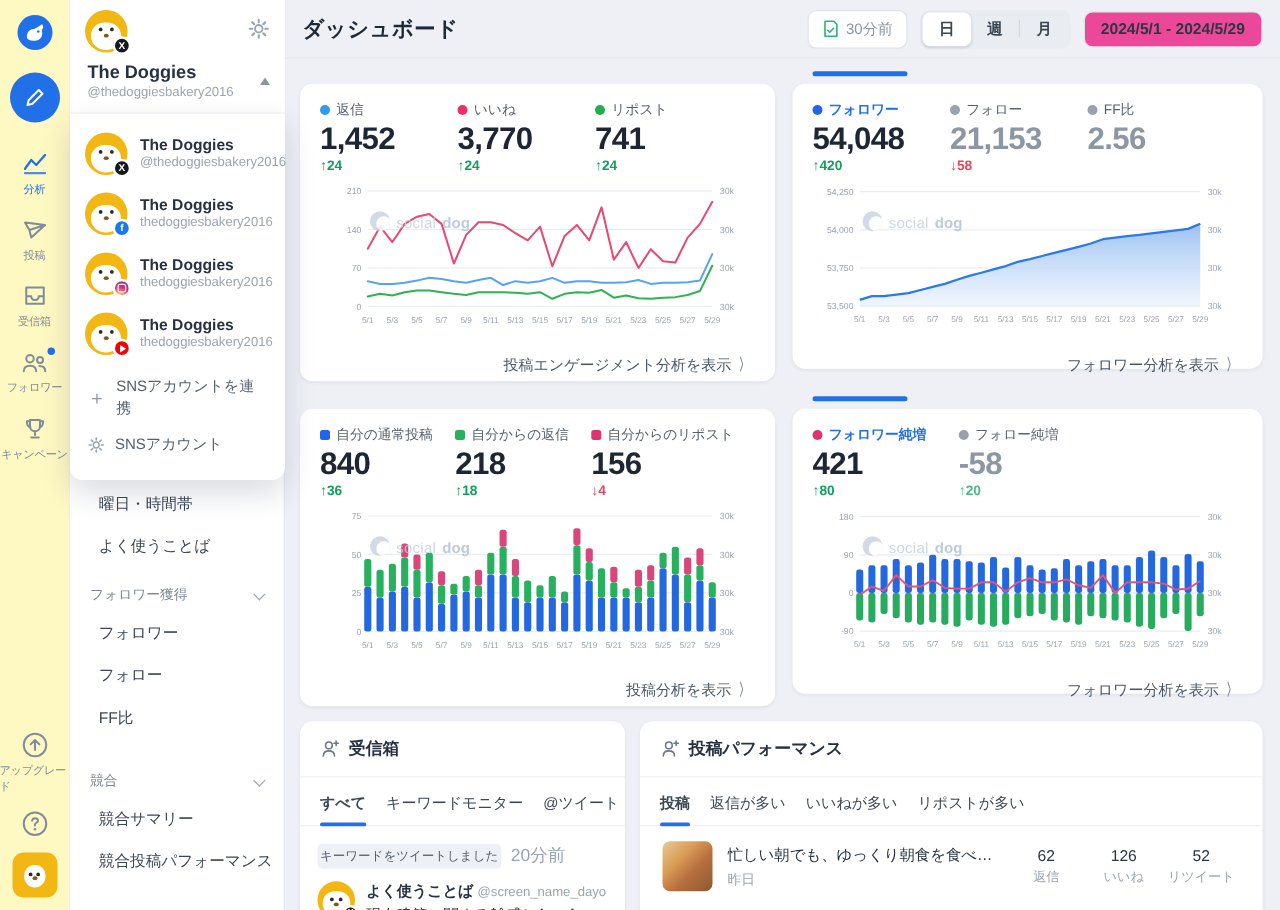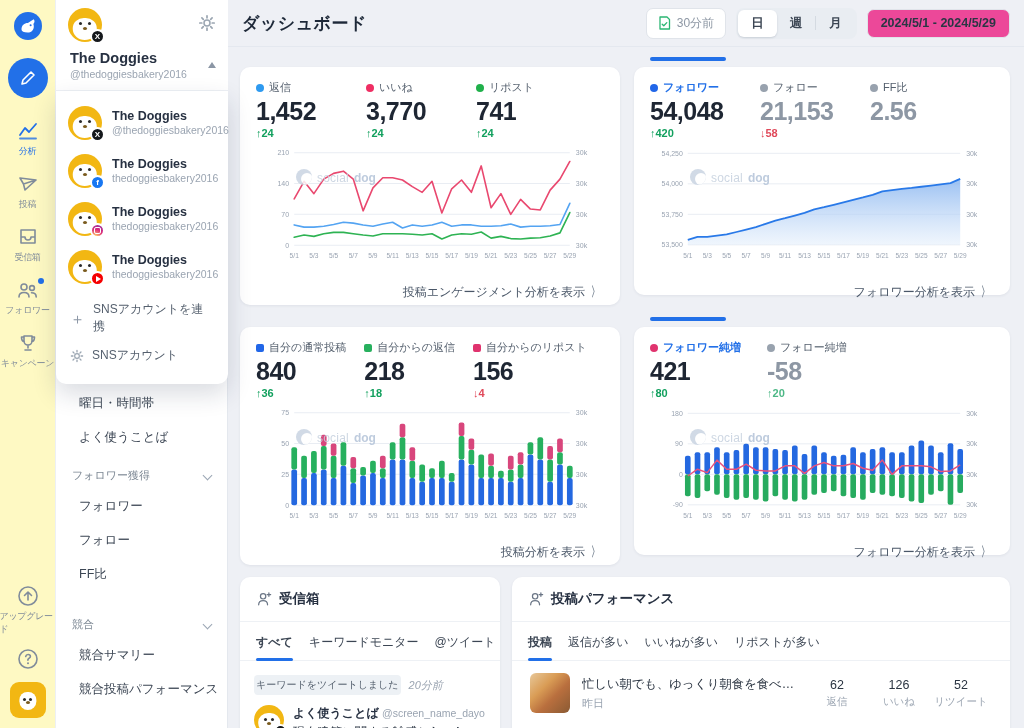--- a/index.html
+++ b/index.html
@@ -97,21 +97,21 @@
   .bottom{display:flex;gap:12px;margin-top:12px;align-items:flex-start;}
   .bcard{background:#fff;border-radius:10px;box-shadow:0 1px 3px rgba(25,39,70,.07);}
   .bcard .bhead{display:flex;align-items:center;gap:7px;padding:13px 16px;border-bottom:1px solid #eef1f5;font-size:13.5px;font-weight:bold;color:#273142;}
   .btabs{display:flex;gap:16px;padding:12px 16px 0 16px;border-bottom:1px solid #eef1f5;}
   .btab{font-size:12px;color:#3c4654;padding-bottom:9px;cursor:pointer;position:relative;white-space:nowrap;}
   .btab.on{font-weight:bold;}
   .btab.on:after{content:"";position:absolute;left:0;right:0;bottom:-1px;height:3px;border-radius:2px;background:#2270e8;}
   .inbox{width:260px;height:300px;overflow:hidden;}
   .chiprow{display:flex;align-items:center;gap:8px;padding:14px 14px 8px 14px;}
   .chip{background:#edf1f5;border-radius:4px;padding:3px 2px;font-size:10px;color:#55606e;white-space:nowrap;}
-  .chiptime{font-size:11px;color:#9aa4b1;font-style:italic;}
+  .chiptime{font-size:14px;color:#9aa4b1;}
   .tweet{display:flex;gap:9px;padding:2px 14px;}
   .tweet .tw-ava{width:30px;height:30px;}
   .tweet .twname{font-size:12px;font-weight:bold;color:#273142;}
   .tweet .twhandle{font-size:10.5px;color:#9aa4b1;font-weight:normal;}
   .tweet .twbody{font-size:12.3px;color:#323c49;line-height:1.5;margin-top:1px;}
   .perf{flex:1;height:300px;overflow:hidden;}
   .prow{display:flex;align-items:center;gap:12px;padding:12px 18px;}
   .pthumb{width:40px;height:40px;border-radius:6px;flex-shrink:0;}
   .pthumb.photo{background:linear-gradient(135deg,#e8c89a 0%,#d99c55 35%,#b96f3e 60%,#8a5a33 100%);}
   .pmain{flex:1;min-width:0;}

